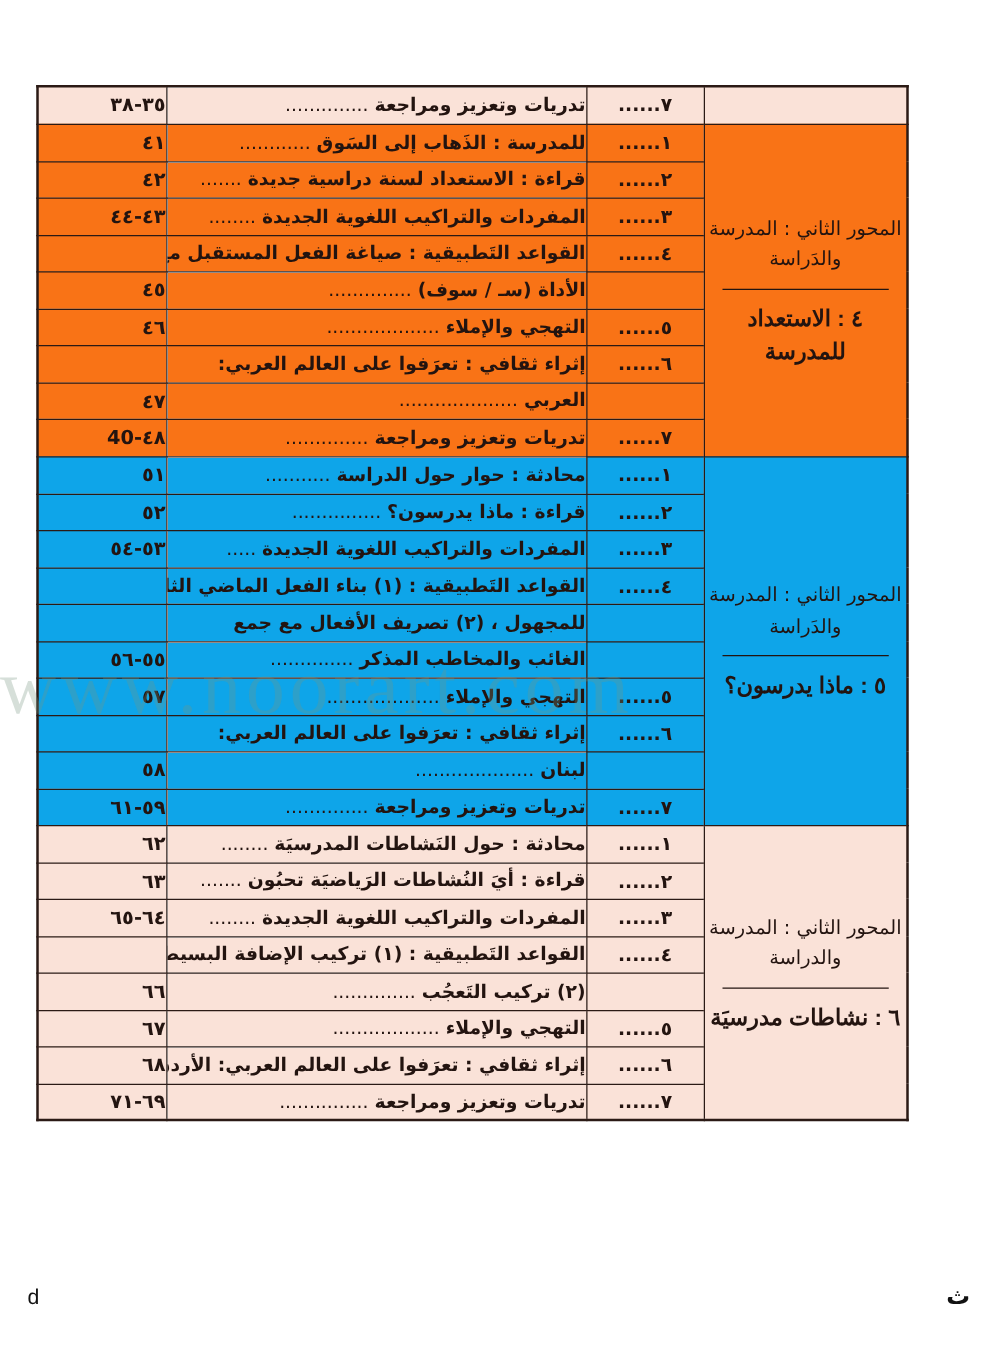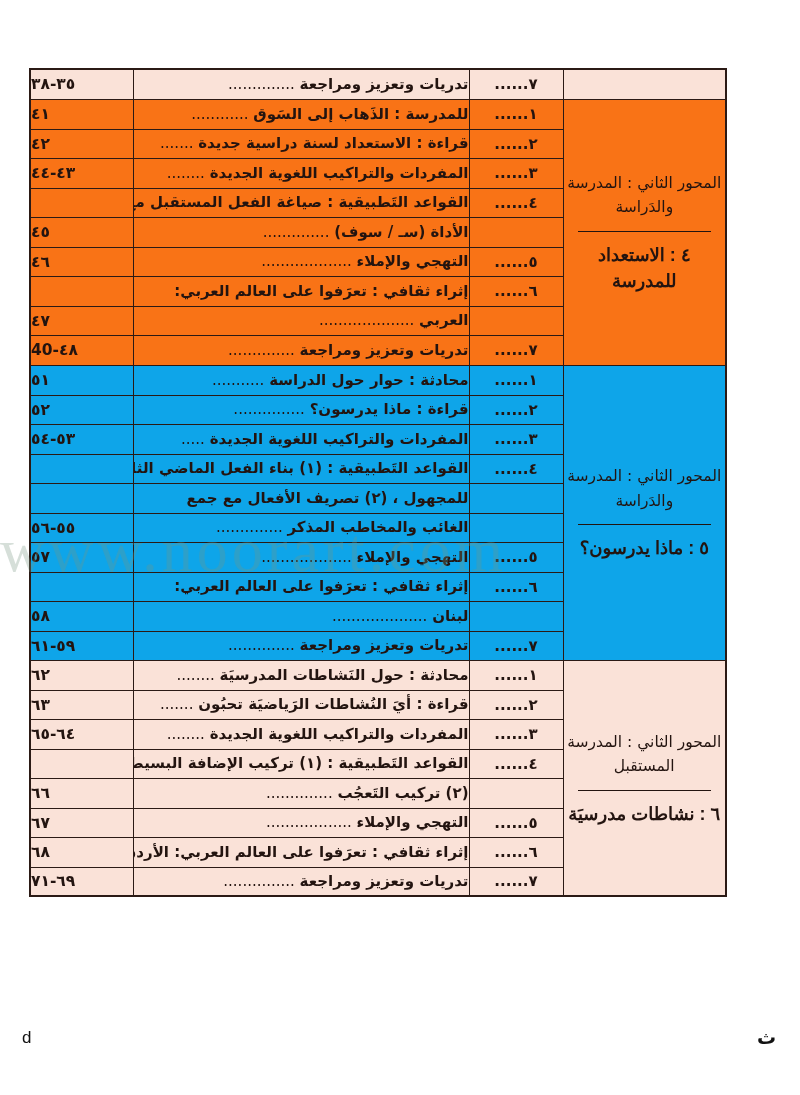--- a/index.html
+++ b/index.html
@@ -116,21 +116,21 @@
     line-height: 1.5;
     white-space: nowrap;
     overflow: hidden;
   }
   .title-cell .dots {
     font-weight: 400;
     letter-spacing: 1.2px;
   }
 
   .pages-cell {
-    text-align: left;
+    text-align: right;
     font-size: 15.5px;
     font-weight: 700;
     color: #231410;
     padding: 1px 4px;
     white-space: nowrap;
     letter-spacing: 0.5px;
   }
 
   
   .row-h { height: 30px; }
@@ -284,21 +284,21 @@
           <td class="pages-cell">٥٨</td>
         </tr>
         <tr class="sec-purple row-h2">
           <td class="num-cell">٧......</td>
           <td class="title-cell"><span>تدريات وتعزيز ومراجعة</span><span class="dots"> ..............</span></td>
           <td class="pages-cell">٥٩-٦١</td>
         </tr>
         <tr class="sec-pink row-h">
           <td class="unit-cell" rowspan="8">
             <span class="unit-main">المحور الثاني : المدرسة</span>
-            <span class="unit-main">المستقبل</span>
+            <span class="unit-main">والدراسة</span>
             <span class="unit-rule"></span>
             <span class="unit-sub">٦ : نشاطات مدرسيَة</span>
           </td>
           <td class="num-cell">١......</td>
           <td class="title-cell"><span>محادثة : حول النَشاطات المدرسيَة</span><span class="dots"> ........</span></td>
           <td class="pages-cell">٦٢</td>
         </tr>
         <tr class="sec-pink row-h2">
           <td class="num-cell">٢......</td>
           <td class="title-cell"><span>قراءة : أيَ النُشاطات الرَياضيَة تحبُون</span><span class="dots"> .......</span></td>

